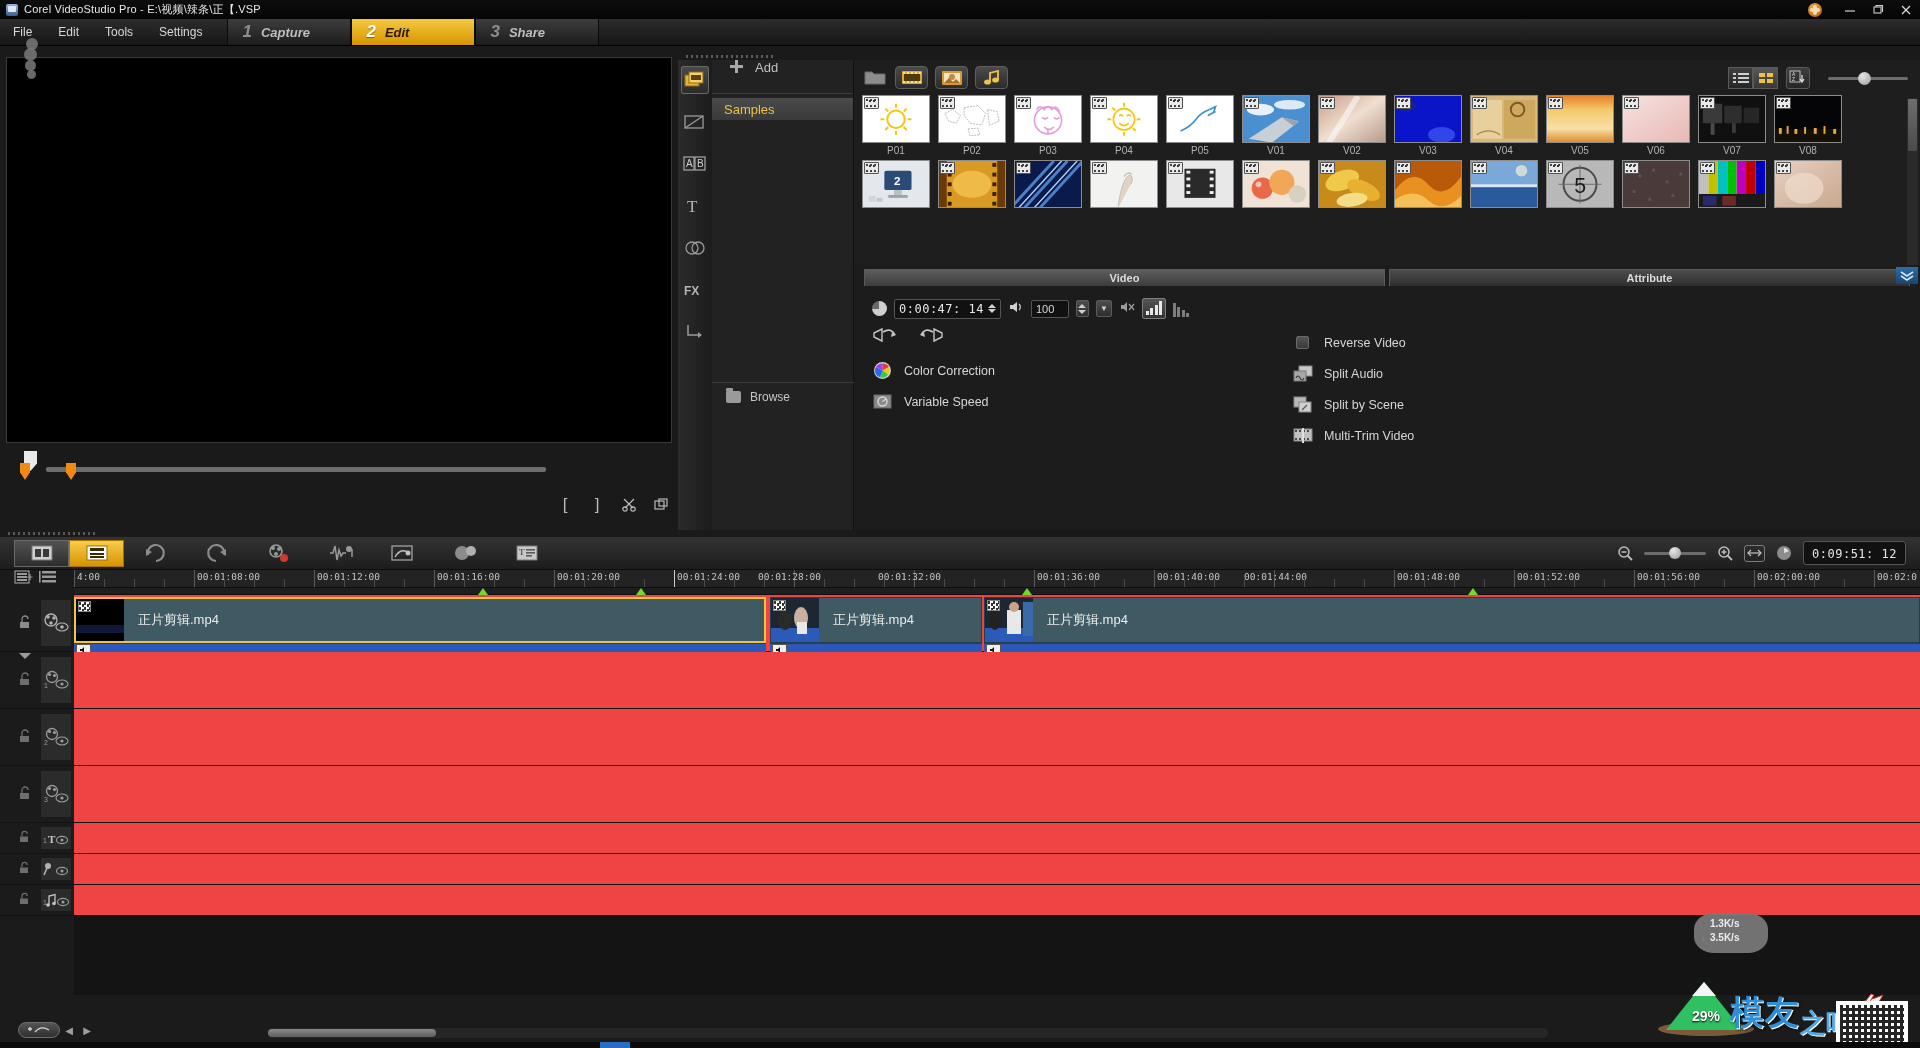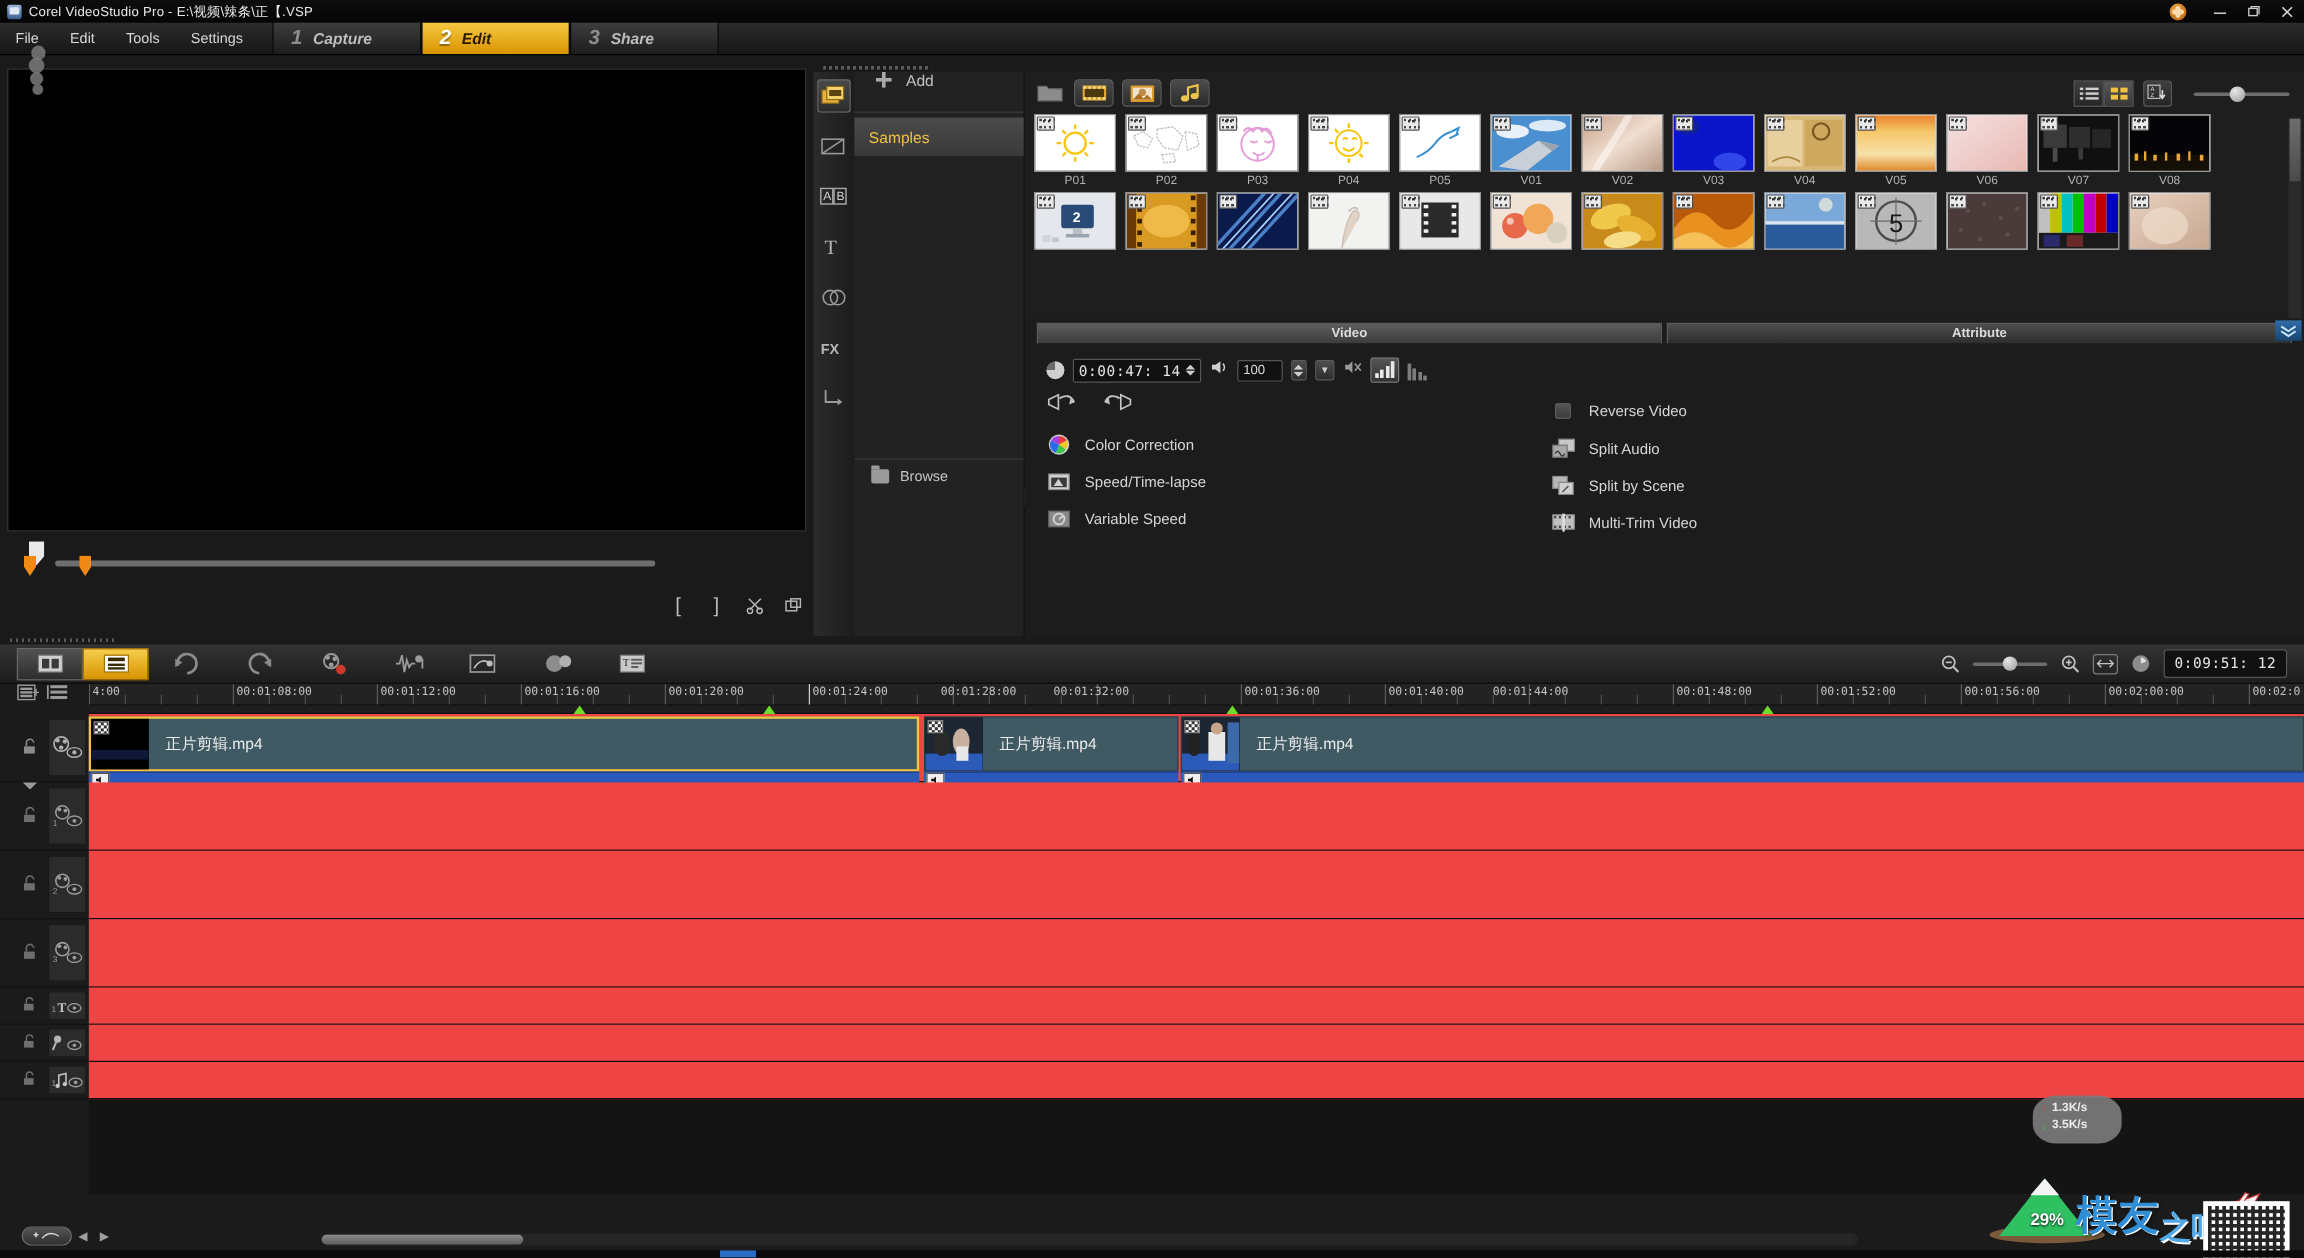--- a/index.html
+++ b/index.html
@@ -122,21 +122,21 @@
     position:absolute; left:34px; top:7px; width:142px; height:470px;
     background:#222; border-right:1px solid #111;
   }
   .add-row { height:34px; display:flex; align-items:flex-start; gap:12px; padding-left:18px;
     border-bottom:1px solid #3a3a3a; font-size:13px; color:#c0c0c0; }
   .plus { width:13px; height:13px; position:relative; }
   .plus::before,.plus::after{ content:''; position:absolute; background:#a8a8a8; }
   .plus::before{ left:0; top:5px; width:13px; height:3px; }
   .plus::after{ left:5px; top:0; width:3px; height:13px; }
   .folder-item {
-    height:32px; display:flex; align-items:center; padding-left:12px;
+    height:22px; display:flex; align-items:center; padding-left:12px;
     font-size:13px; color:#f0c040; background:linear-gradient(#4a4a4a,#3a3a3a);
     margin-top:4px;
   }
   .browse-row {
     position:absolute; left:0; bottom:120px; width:142px; height:28px;
     display:flex; align-items:center; gap:9px; padding-left:14px;
     border-top:1px solid #3a3a3a; font-size:12px; color:#c6c6c6;
   }
   .folder-ico { width:15px; height:12px; background:#9a9a9a; border-radius:1px 2px 2px 2px; position:relative; }
   .folder-ico::before { content:''; position:absolute; left:0; top:-3px; width:7px; height:3px; background:#9a9a9a; border-radius:1px 1px 0 0; }
@@ -1108,30 +1108,20 @@
                     <path d="M9.5 9.5 L7 16.3 A7 7 0 0 1 3 6 Z" fill="#2a6ae8"></path>
                     <path d="M9.5 9.5 L3 6 A7 7 0 0 1 9.5 2.5 Z" fill="#a83ae8"></path>
                   </g>
                 </svg>
             </span>
             <span>Color Correction</span>
           </div>
           <div class="oitem">
             <span class="oicon">
               <svg width="19" height="17">
-                  <rect x="1" y="2" width="17" height="13" fill="#cfcfcf" stroke="#8a8a8a"></rect>
-                  <rect x="3" y="5" width="13" height="8" fill="#3a3a3a"></rect>
-                  <path d="M5 12 L9 6 L13 12 Z" fill="#cfcfcf"></path>
-                </svg>
-            </span>
-            <span>Speed/Time-lapse</span>
-          </div>
-          <div class="oitem">
-            <span class="oicon">
-              <svg width="19" height="17">
                   <rect x="1" y="2" width="17" height="13" fill="#8a8a8a" stroke="#6a6a6a"></rect>
                   <circle cx="9.5" cy="8.5" r="4.5" fill="none" stroke="#d8d8d8" stroke-width="1.4"></circle>
                   <path d="M9.5 8.5 L13 6" stroke="#d8d8d8" stroke-width="1.3"></path>
                 </svg>
             </span>
             <span>Variable Speed</span>
           </div>
         </div>
 
         <div class="ocol" style="left:420px; top:-28px; width:420px">
@@ -1345,21 +1335,21 @@
         <div class="tlabel" style="left:483px">00:01:20:00</div>
       <div class="tick minor" style="left:510px"></div>
         <div class="tick minor" style="left:540px"></div>
         <div class="tick minor" style="left:570px"></div>
       <div class="tick" style="left:600px;background:#cfcfcf"></div>
         <div class="tlabel" style="left:603px">00:01:24:00</div>
       <div class="tick minor" style="left:630px"></div>
         <div class="tick minor" style="left:660px"></div>
         <div class="tick minor" style="left:690px"></div>
       <div class="tick" style="left:720px"></div>
-        <div class="tlabel" style="left:710px">00:01:28:00</div>
+        <div class="tlabel" style="left:684px">00:01:28:00</div>
       <div class="tick minor" style="left:750px"></div>
         <div class="tick minor" style="left:780px"></div>
         <div class="tick minor" style="left:810px"></div>
       <div class="tick" style="left:840px"></div>
         <div class="tlabel" style="left:804px">00:01:32:00</div>
       <div class="tick minor" style="left:870px"></div>
         <div class="tick minor" style="left:900px"></div>
         <div class="tick minor" style="left:930px"></div>
       <div class="tick" style="left:960px"></div>
         <div class="tlabel" style="left:963px">00:01:36:00</div>

